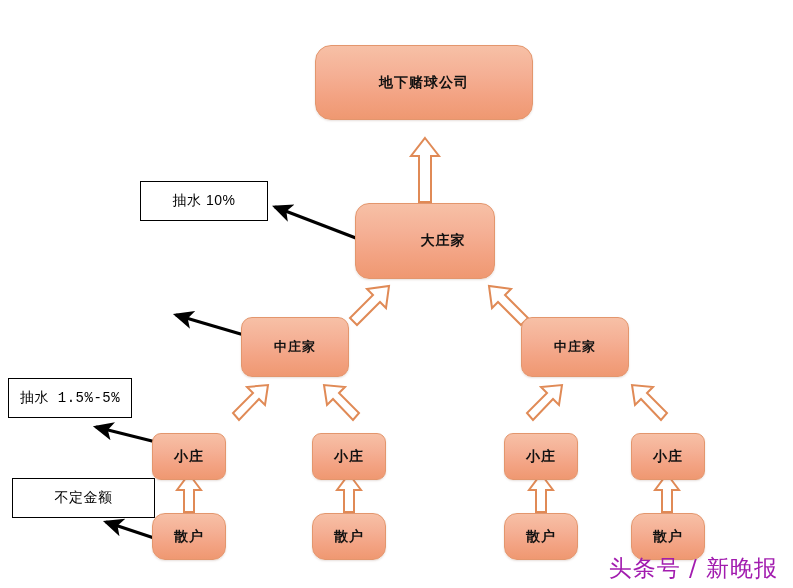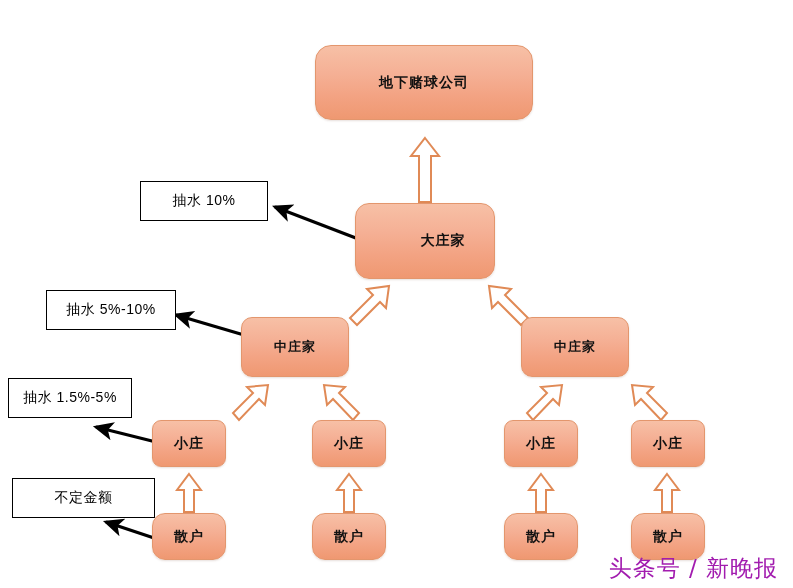--- a/index.html
+++ b/index.html
@@ -30,21 +30,21 @@
     justify-content: center;
     color: #111111;
     font-weight: bold;
     letter-spacing: 1px;
     text-align: center;
     box-shadow: 0 1px 2px rgba(120,80,60,0.18);
   }
   .node.lvl1 { font-size: 14px; border-radius: 16px; }
   .node.lvl2 { font-size: 14px; border-radius: 14px; }
   .node.lvl3 { font-size: 13px; border-radius: 11px; }
-  .node.lvl4 { font-size: 14px; border-radius: 9px; }
+  .node.lvl4 { font-size: 14px; border-radius: 9px; margin-top: 13px; }
   .node.lvl5 { font-size: 14px; border-radius: 13px; }
 
   
   .anno {
     position: absolute;
     box-sizing: border-box;
     border: 1.5px solid #000000;
     background: #ffffff;
     display: flex;
     align-items: center;
@@ -182,23 +182,22 @@
         <marker id="bk4" markerWidth="7" markerHeight="7" refX="5.4" refY="3.5" orient="auto" markerUnits="strokeWidth">
           <path d="M0,0.6 L6.4,3.5 L0,6.4 L1.6,3.5 z" fill="#000000"></path>
         </marker>
       </defs>
       <line x1="68" y1="30" x2="8" y2="10" stroke="#000000" stroke-width="3.2" marker-end="url(#bk4)"></line>
     </svg>
   </div>
 
   <div class="anno" style="left:140px; top:181px; width:128px; height:40px;">抽水 10%</div>
 
-  <div class="anno" style="left:46px; top:290px; width:130px; height:40px;">抽水 5%-10%</div>
-
-  <div class="anno" style="left:8px; top:378px; width:124px; height:40px;">抽水 1.5%-5%</div>
+
+  <div class="anno" style="left:8px; top:378px; width:124px; height:40px;font-family:Liberation Mono, monospace;">抽水 1.5%-5%</div>
 
   <div class="anno" style="left:12px; top:478px; width:143px; height:40px;">不定金额</div>
 
   <div class="node lvl1" style="left:315px; top:45px; width:218px; height:75px;">地下赌球公司</div>
 
   <div class="node lvl2" style="left:355px; top:203px; width:140px; height:76px;padding-left:36px;">大庄家</div>
 
   <div class="node lvl3" style="left:241px; top:317px; width:108px; height:60px;">中庄家</div>
 
   <div class="node lvl3" style="left:521px; top:317px; width:108px; height:60px;">中庄家</div>

